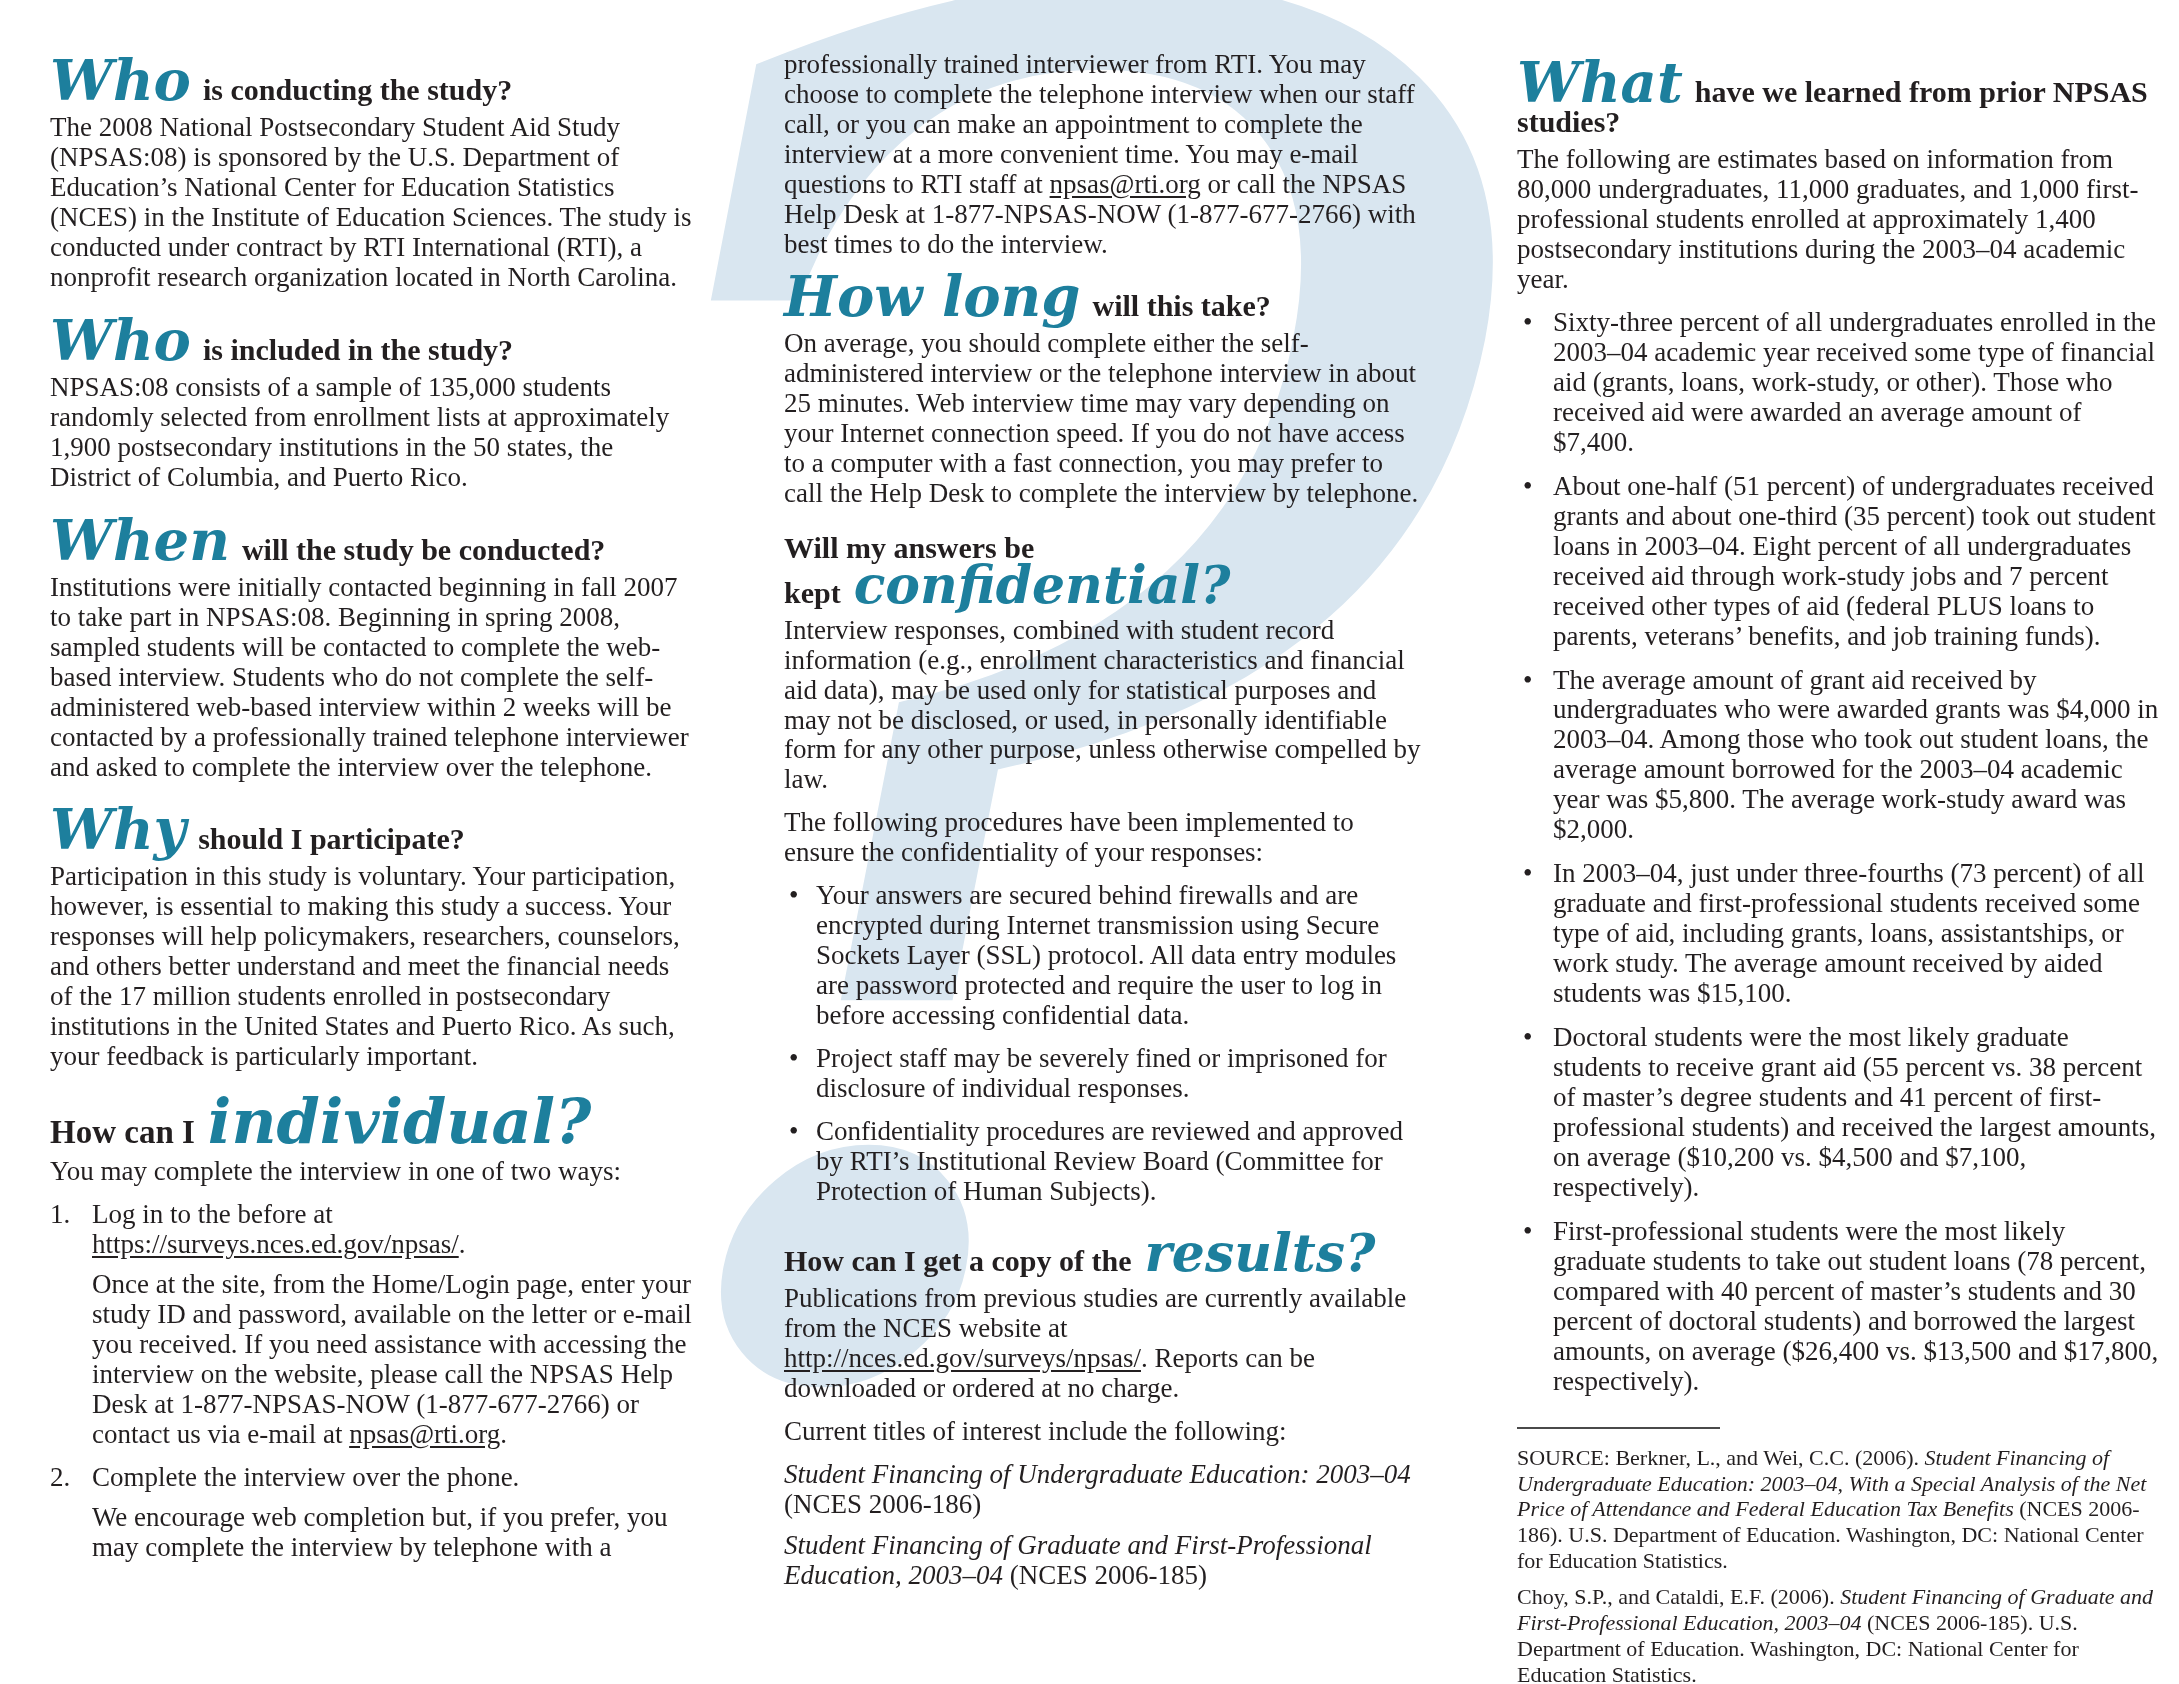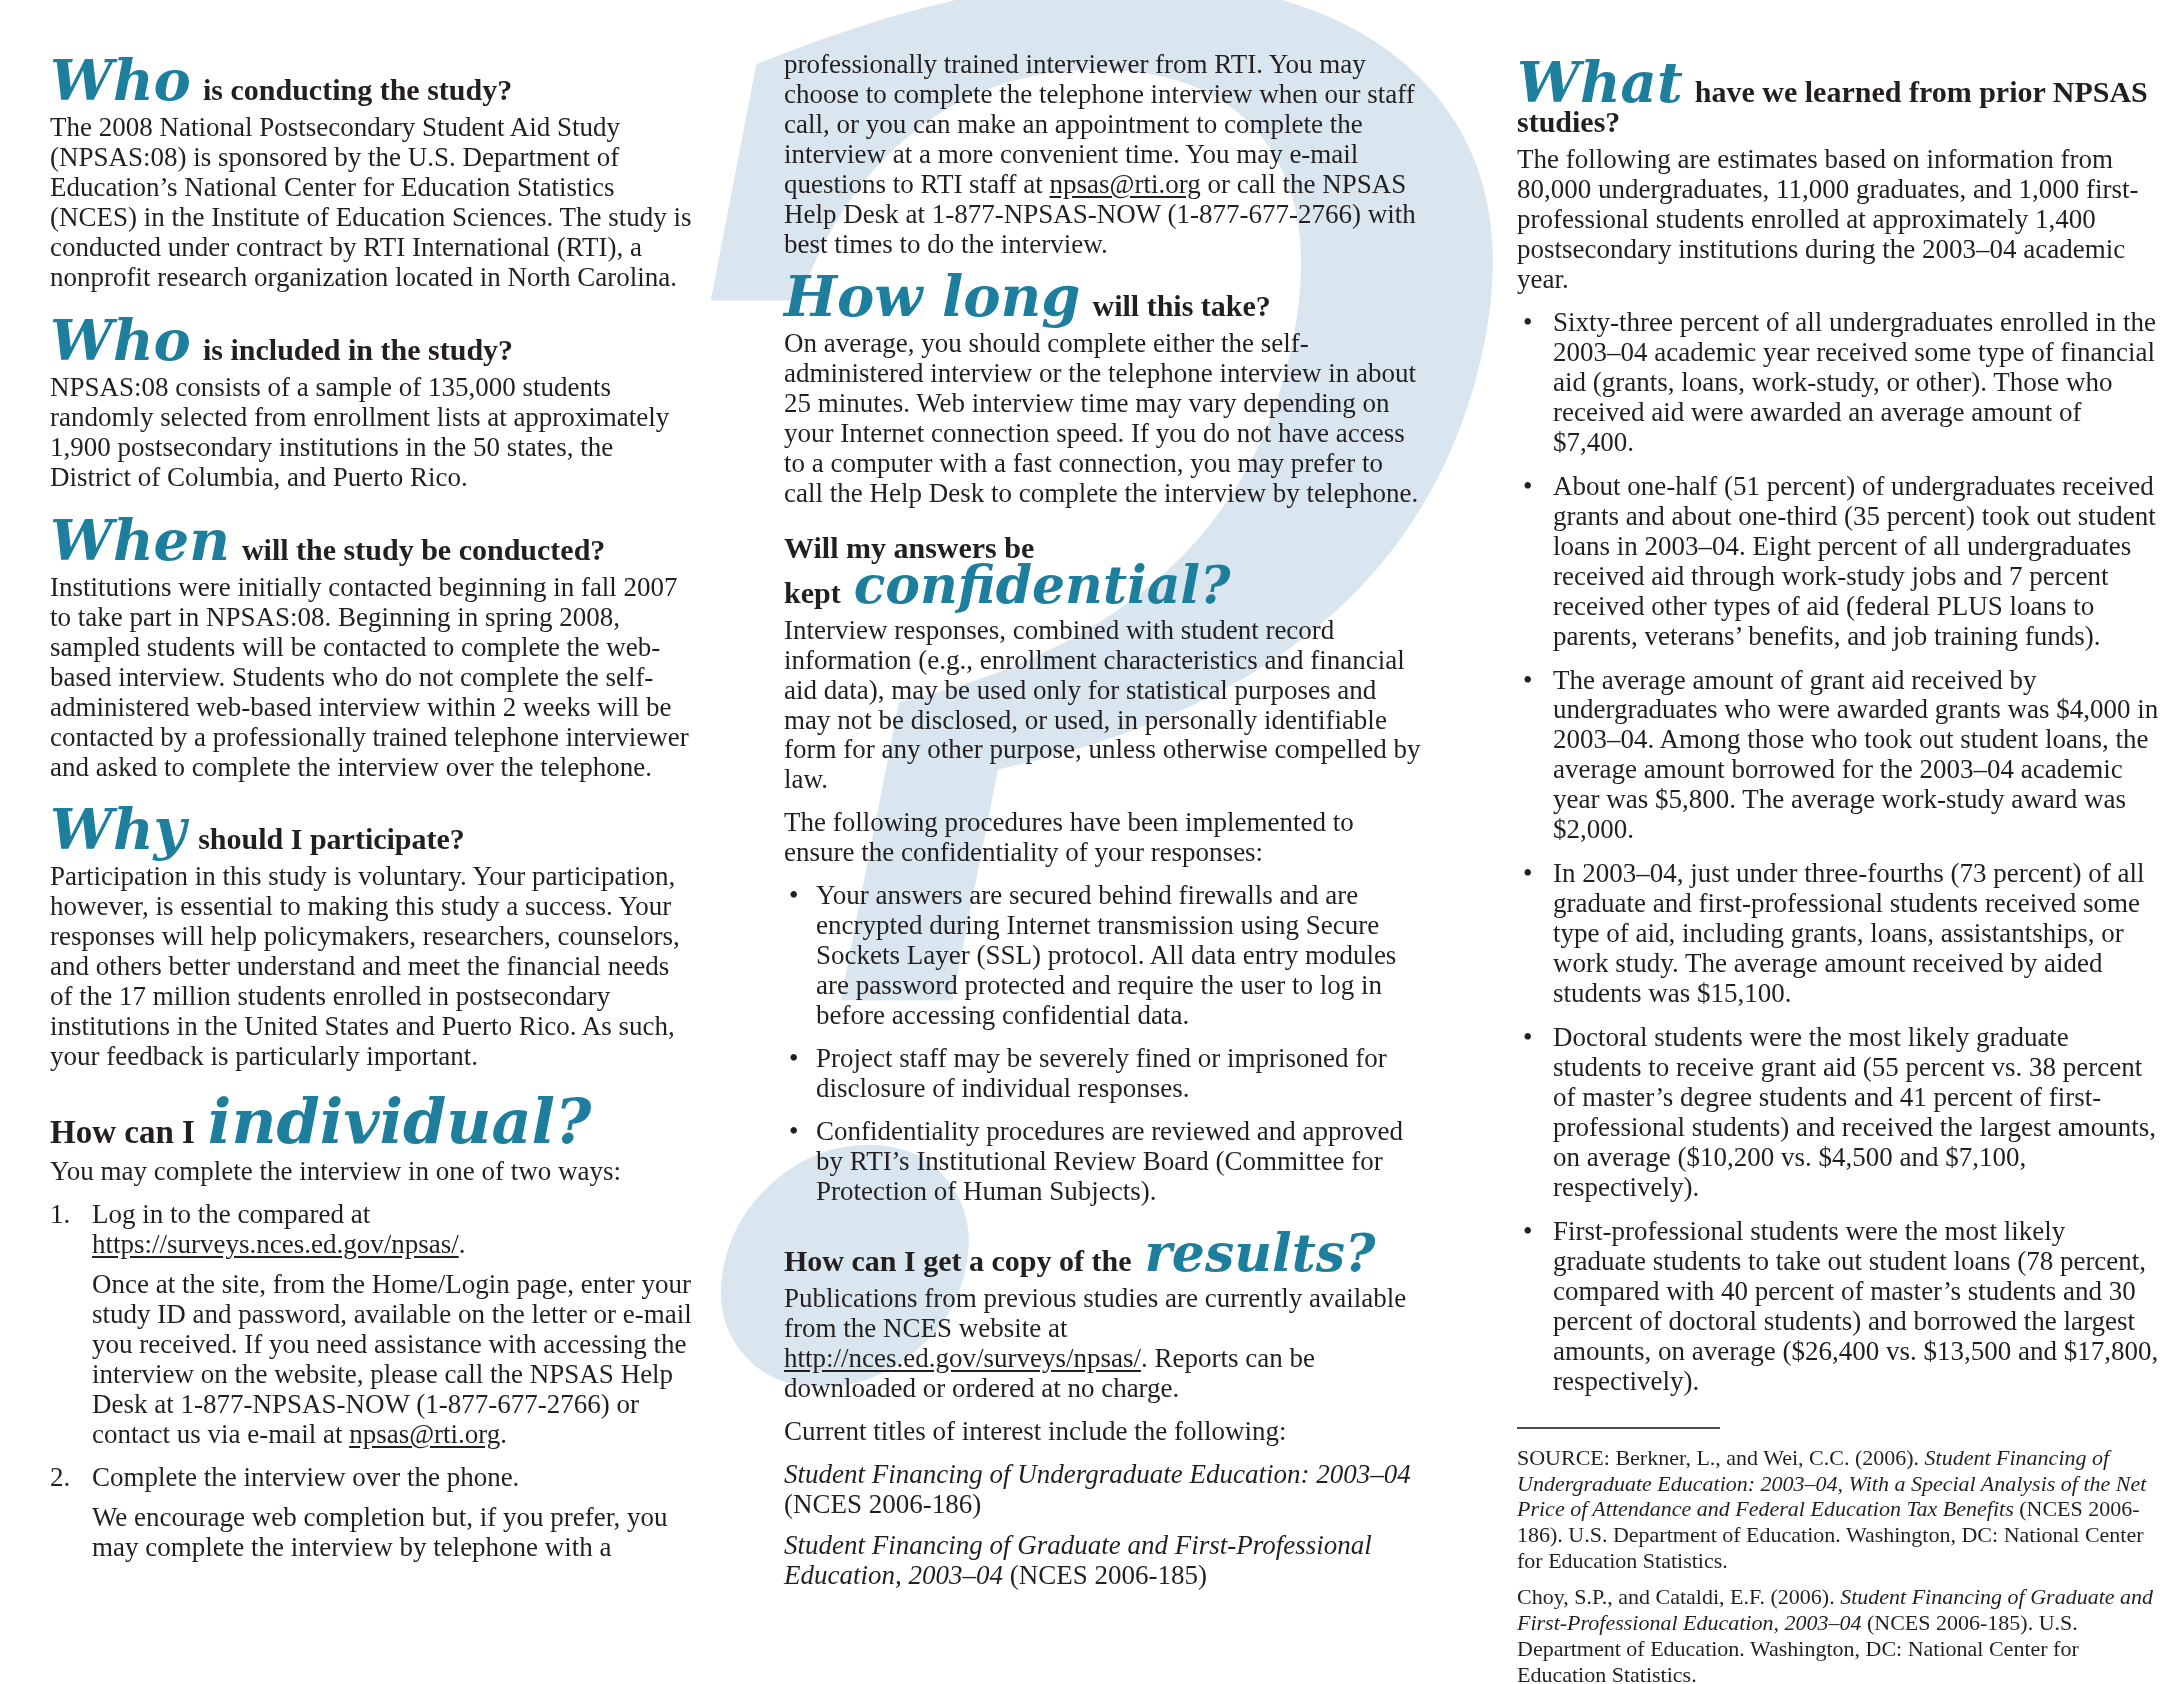--- a/index.html
+++ b/index.html
@@ -88,21 +88,21 @@
       <h2 class="hd"><span class="accent">Why</span><span class="rest">should I participate?</span></h2>
       <p>Participation in this study is voluntary. Your participation, however, is essential to making this study a success. Your responses will help policymakers, researchers, counselors, and others better understand and meet the financial needs of the 17 million students enrolled in postsecondary institutions in the United States and Puerto Rico. As such, your feedback is particularly important.</p>
     </section>
 
     <section>
       <h2 class="hd"><span class="lead lead-lg">How can I</span><span class="accent accent-xl">individual?</span></h2>
       <p>You may complete the interview in one of two ways:</p>
 
       <div class="ni">
         <span class="ni-num">1.</span>
-        <span class="ni-body"><span>Log in to the compared at </span><span class="link">https://surveys.nces.ed.gov/npsas/</span><span>.</span></span>
+        <span class="ni-body"><span>Log in to the before at </span><span class="link">https://surveys.nces.ed.gov/npsas/</span><span>.</span></span>
       </div>
       <p class="sub"><span>Once at the site, from the Home/Login page, enter your study ID and password, available on the letter or e-mail you received. If you need assistance with accessing the interview on the website, please call the NPSAS Help Desk at 1-877-NPSAS-NOW (1-877-677-2766) or contact us via e-mail at </span><span class="link">npsas@rti.org</span><span>.</span></p>
 
       <div class="ni">
         <span class="ni-num">2.</span>
         <span class="ni-body">Complete the interview over the phone.</span>
       </div>
       <p class="sub">We encourage web completion but, if you prefer, you may complete the interview by telephone with a</p>
     </section>
 

